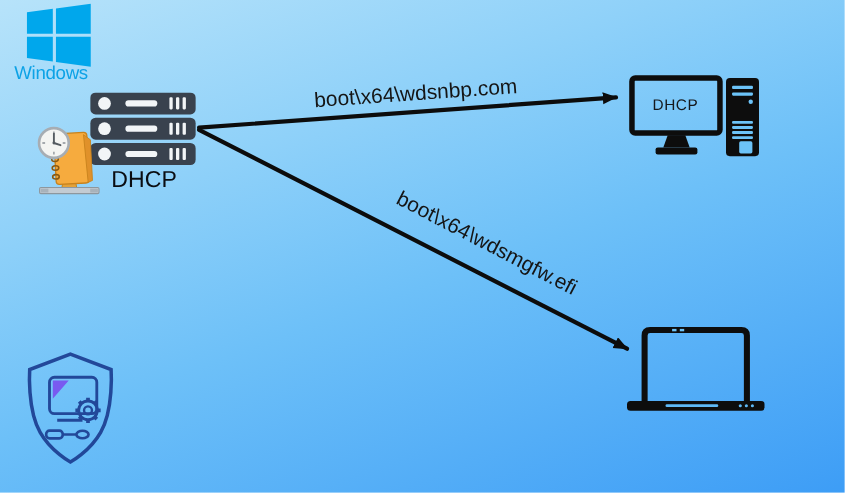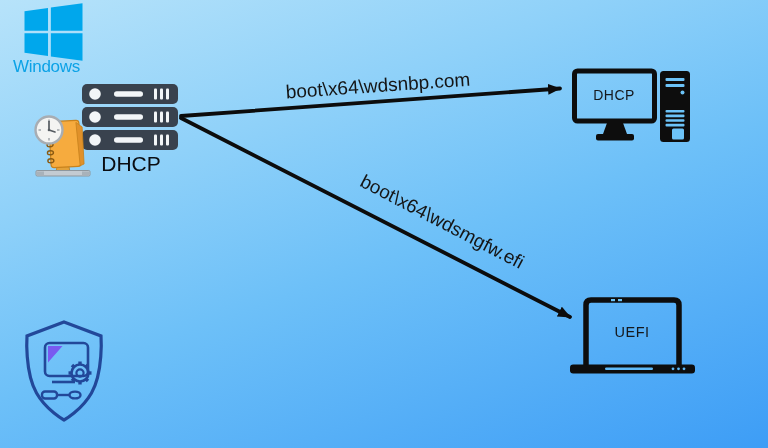--- a/index.html
+++ b/index.html
@@ -156,21 +156,20 @@
   <svg class="abs" style="left:565px;top:292px;" width="135" height="88" viewBox="0 0 135 88">
     <path d="M21,74 L21,13 Q21,8 26,8 L109,8 Q114,8 114,13 L114,74" fill="none" stroke="#0d0d0d" stroke-width="5.5"></path>
     <rect x="46" y="7" width="4" height="2.2" fill="#6cc3f8"></rect>
     <rect x="53" y="7" width="4" height="2.2" fill="#6cc3f8"></rect>
     <rect x="5" y="72.5" width="125" height="9" rx="3.2" fill="#0d0d0d"></rect>
     <rect x="40" y="75.5" width="48" height="2.6" rx="1.3" fill="#5fb9f6"></rect>
     <circle cx="108" cy="76.8" r="1.4" fill="#5fb9f6"></circle>
     <circle cx="113.5" cy="76.8" r="1.4" fill="#5fb9f6"></circle>
     <circle cx="119" cy="76.8" r="1.4" fill="#5fb9f6"></circle>
   </svg>
-  <div class="abs screen-text uefi-text">UEFI</div>
 
   <svg class="abs" style="left:18px;top:316px;opacity:0.92;" width="92" height="112" viewBox="0 0 92 112">
     <g fill="none" stroke="#1c3e92">
       <path d="M46,6 L83,20 C83,20 85.5,56 73.5,77 C63.5,94.5 46,104 46,104 C46,104 28.5,94.5 18.5,77 C6.5,56 9,20 9,20 Z" stroke-width="3.2"></path>
       <rect x="27" y="27" width="43" height="33" rx="4.5" stroke-width="2.6"></rect>
       <path d="M34,66 L57,66" stroke-width="2.6"></path>
       <circle cx="62" cy="57" r="8.5" stroke-width="2.6"></circle>
       <circle cx="62" cy="57" r="3.6" stroke-width="2.2"></circle>
       <g stroke-width="3.4">
         <path d="M62,45.5 L62,48.5"></path>

